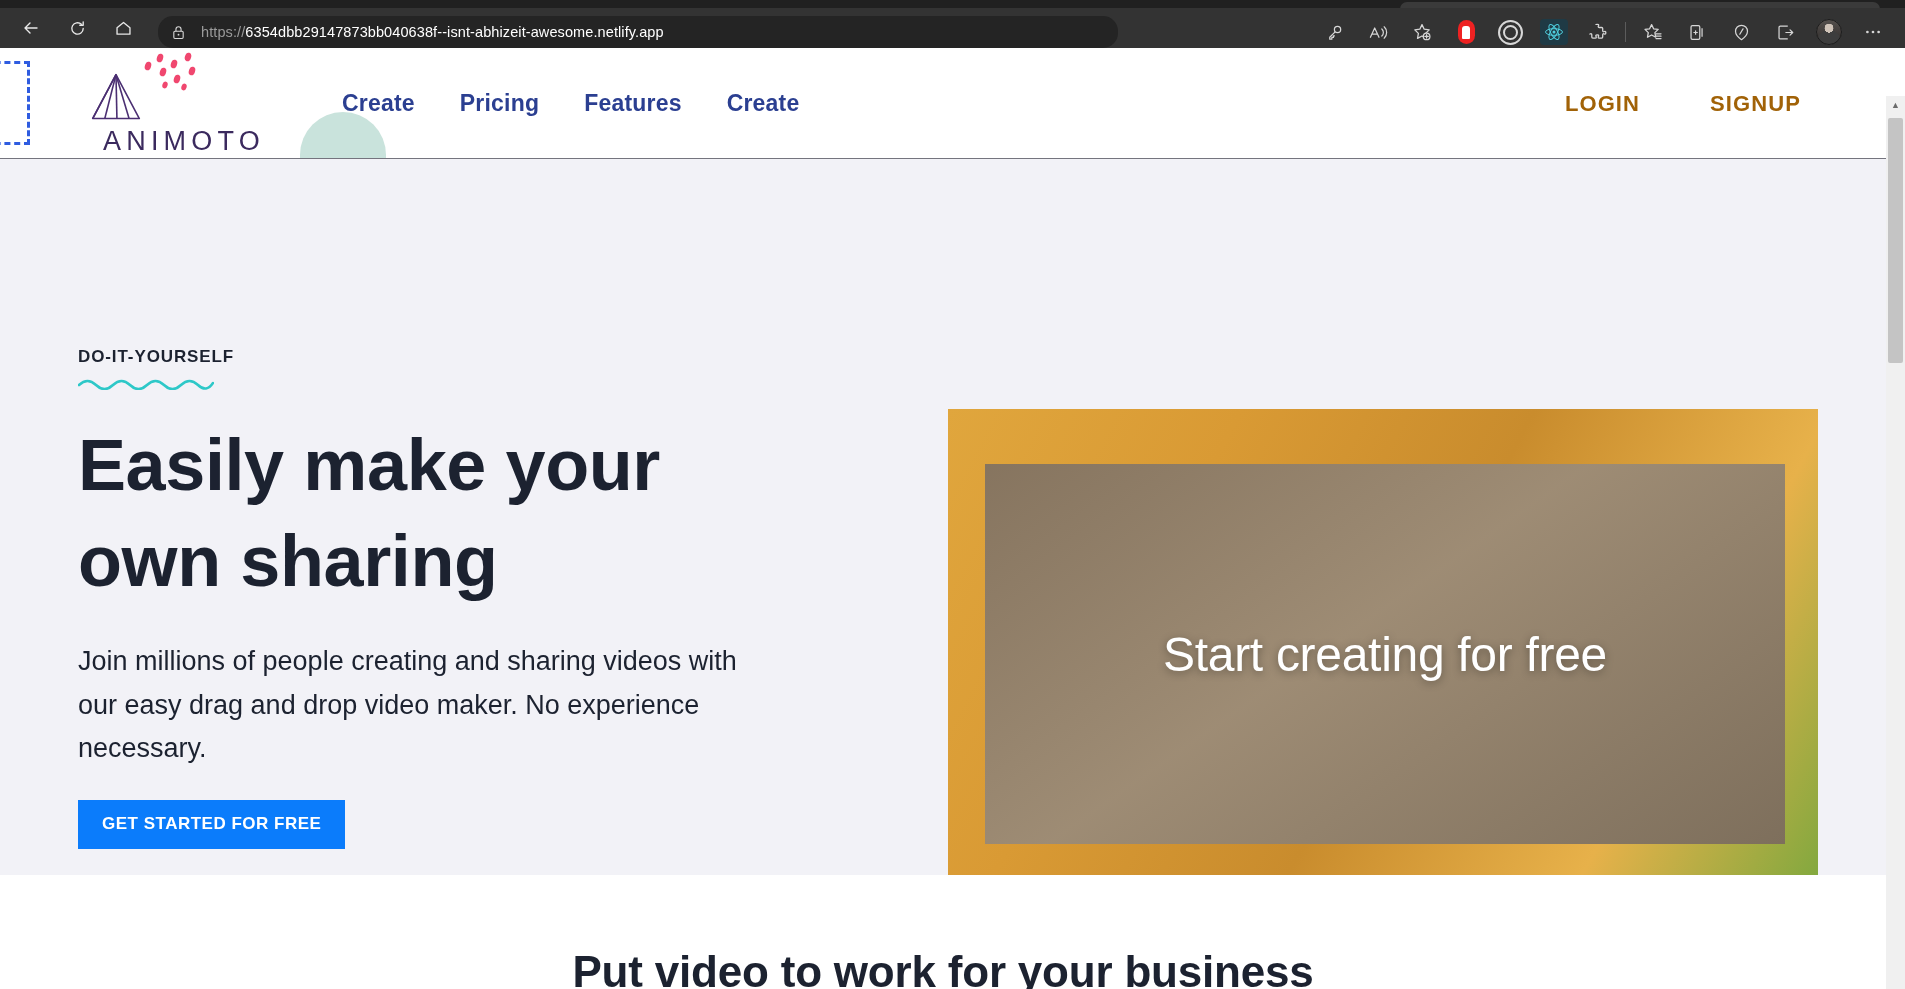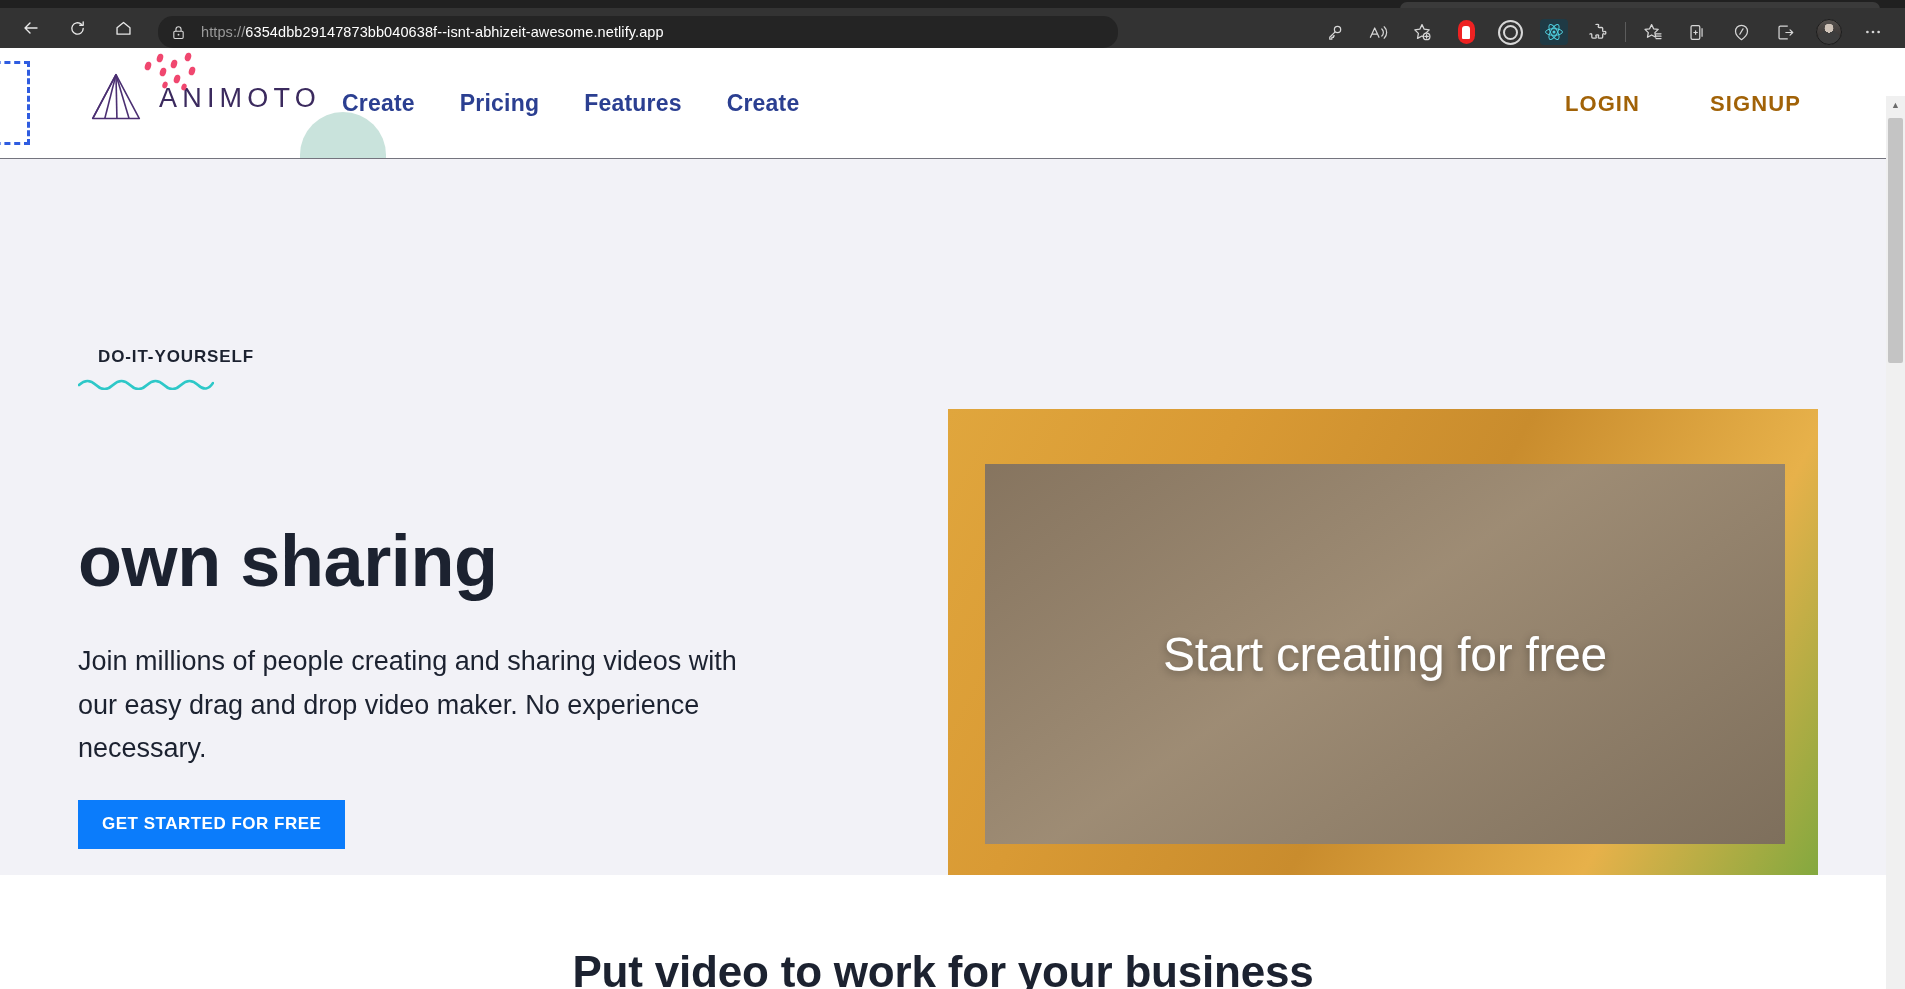--- a/index.html
+++ b/index.html
@@ -111,21 +111,21 @@
     display: flex; align-items: center;
   }
   #focus-ring {
     position: absolute; left: -25px; top: 13px;
     width: 55px; height: 84px;
     border: 3px dashed #2f5ce0;
     pointer-events: none;
   }
   #logo-block {
     position: absolute; left: 88px; top: 22px;
-    display: flex; align-items: center;
+    display: flex;  flex-direction: column;
   }
   #logo-dots { position: absolute; left: 52px; top: -18px; width: 70px; height: 40px; }
   #logo-mark { width: 56px; height: 56px; }
   #logo-word {
     margin-left: 15px; font-size: 27px; letter-spacing: 5.2px;
     color: #3b2a5e; font-weight: 400;
   }
   #mint-blob {
     position: absolute; left: 300px; bottom: 0px;
     width: 86px; height: 46px;
@@ -154,21 +154,20 @@
     position: relative;
     width: 1886px; height: 716px;
     background: #f2f2f7;
   }
   #hero-left {
     position: absolute; left: 78px; top: 188px; width: 720px;
   }
   #eyebrow {
     font-size: 17px; font-weight: bold; letter-spacing: .9px;
     color: #1c2230;
-    margin-left: 20px;
   }
   #squiggle { margin-top: 9px; display: block; }
   #hero-title {
     margin-top: 27px;
     font-size: 72px; line-height: 1.34; font-weight: bold;
     color: #1c2230; letter-spacing: -.4px;
   }
   #hero-sub {
     margin-top: 30px;
     font-size: 27px; line-height: 1.62; color: #1c2230;
@@ -445,21 +444,21 @@
 
   <section id="hero">
 
     <div id="hero-left">
       <div id="eyebrow">DO-IT-YOURSELF</div>
 
       <svg id="squiggle" width="136" height="14" viewBox="0 0 136 14" fill="none" stroke="#2ec8c8" stroke-width="2.6">
         <path d="M1 9 Q 9.5 1 18 9 T 35 9 T 52 9 T 69 9 T 86 9 T 103 9 T 120 9 T 135 7" stroke-linecap="round"></path>
       </svg>
 
-      <h1 id="hero-title"><br><span>own sharing</span></h1>
+      <h1 id="hero-title"><span>Easily make your</span><br><span>own sharing</span></h1>
 
       <p id="hero-sub">Join millions of people creating and sharing videos with our easy drag and drop video maker. No experience necessary.</p>
 
       <button id="cta-button">GET STARTED FOR FREE</button>
     </div>
 
     <div id="hero-media">
       <div id="hero-photo">
         <div id="hero-photo-wash"></div>
         <div id="hero-caption">Start creating for free</div>

